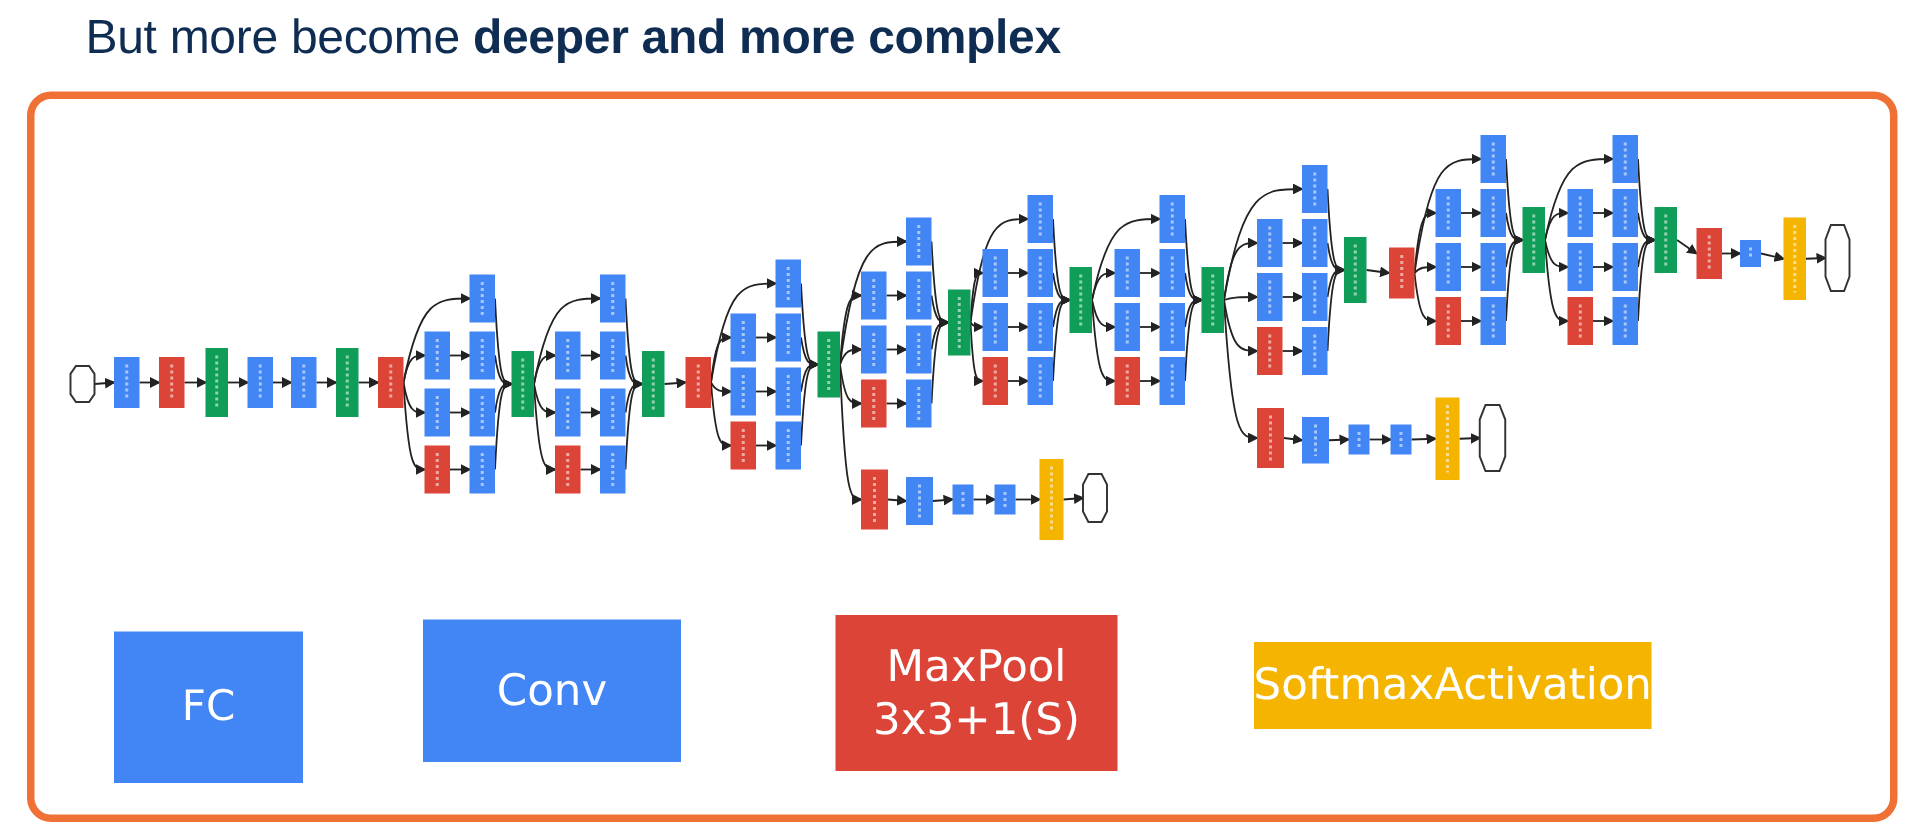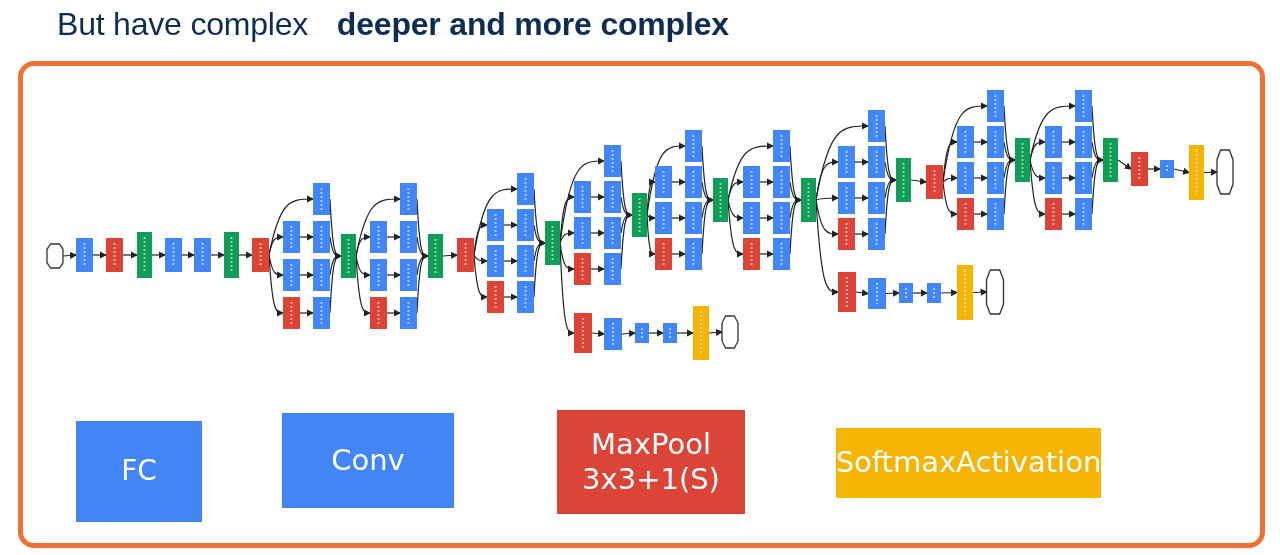--- a/index.html
+++ b/index.html
@@ -1,30 +1,30 @@
 <!DOCTYPE html>
 <html><head>
 <meta charset="utf-8">
 <style>
   html, body { margin:0; padding:0; background:#ffffff; }
   body { width:1280px; height:555px; position:relative; overflow:hidden; font-family:"Liberation Sans", sans-serif; }
   .title { position:absolute; left:57px; top:6px; font-size:32px; color:#0f2d52; letter-spacing:-0.2px; white-space:nowrap; }
-  .title b { font-weight:700;margin-left:20px; }
+  .title b { font-weight:700; }
   .frame { position:absolute; left:18px; top:61px; width:1237px; height:477px; border:5px solid #ef7135; border-radius:16px; }
   svg.net { position:absolute; left:0; top:0; width:1280px; height:555px; }
   .legend { position:absolute; display:flex; align-items:center; justify-content:center; text-align:center; color:#ffffff; font-family:"DejaVu Sans", sans-serif; line-height:1.22; }
   .lg-fc { left:76px; top:421px; width:126px; height:101px; background:#4285f4; font-size:28px; }
   .lg-conv { left:282px; top:413px; width:172px; height:95px; background:#4285f4; font-size:29px; }
   .lg-pool { left:557px; top:410px; width:188px; height:104px; background:#db4437; font-size:29px; }
-  .lg-soft { left:836px; top:428px; width:265px; height:70px; background:#f4b400; font-size:29px; }
+  .lg-soft { left:836px; top:428px; width:265px; height:58px; background:#f4b400; font-size:29px; }
 </style>
 </head>
 <body>
 
-<div class="title"><span>But have complex </span><b>deeper and more complex</b></div>
+<div class="title"><span>But more become </span><b>deeper and more complex</b></div>
 
 <div class="frame"></div>
 
 <svg class="net" xmlns="http://www.w3.org/2000/svg">
   <defs>
     <marker id="ah" markerWidth="6" markerHeight="6" refX="5" refY="3" orient="auto">
       <path d="M0,0 L6,3 L0,6 z" fill="#222"></path>
     </marker>
   </defs>
   <g id="edges">

